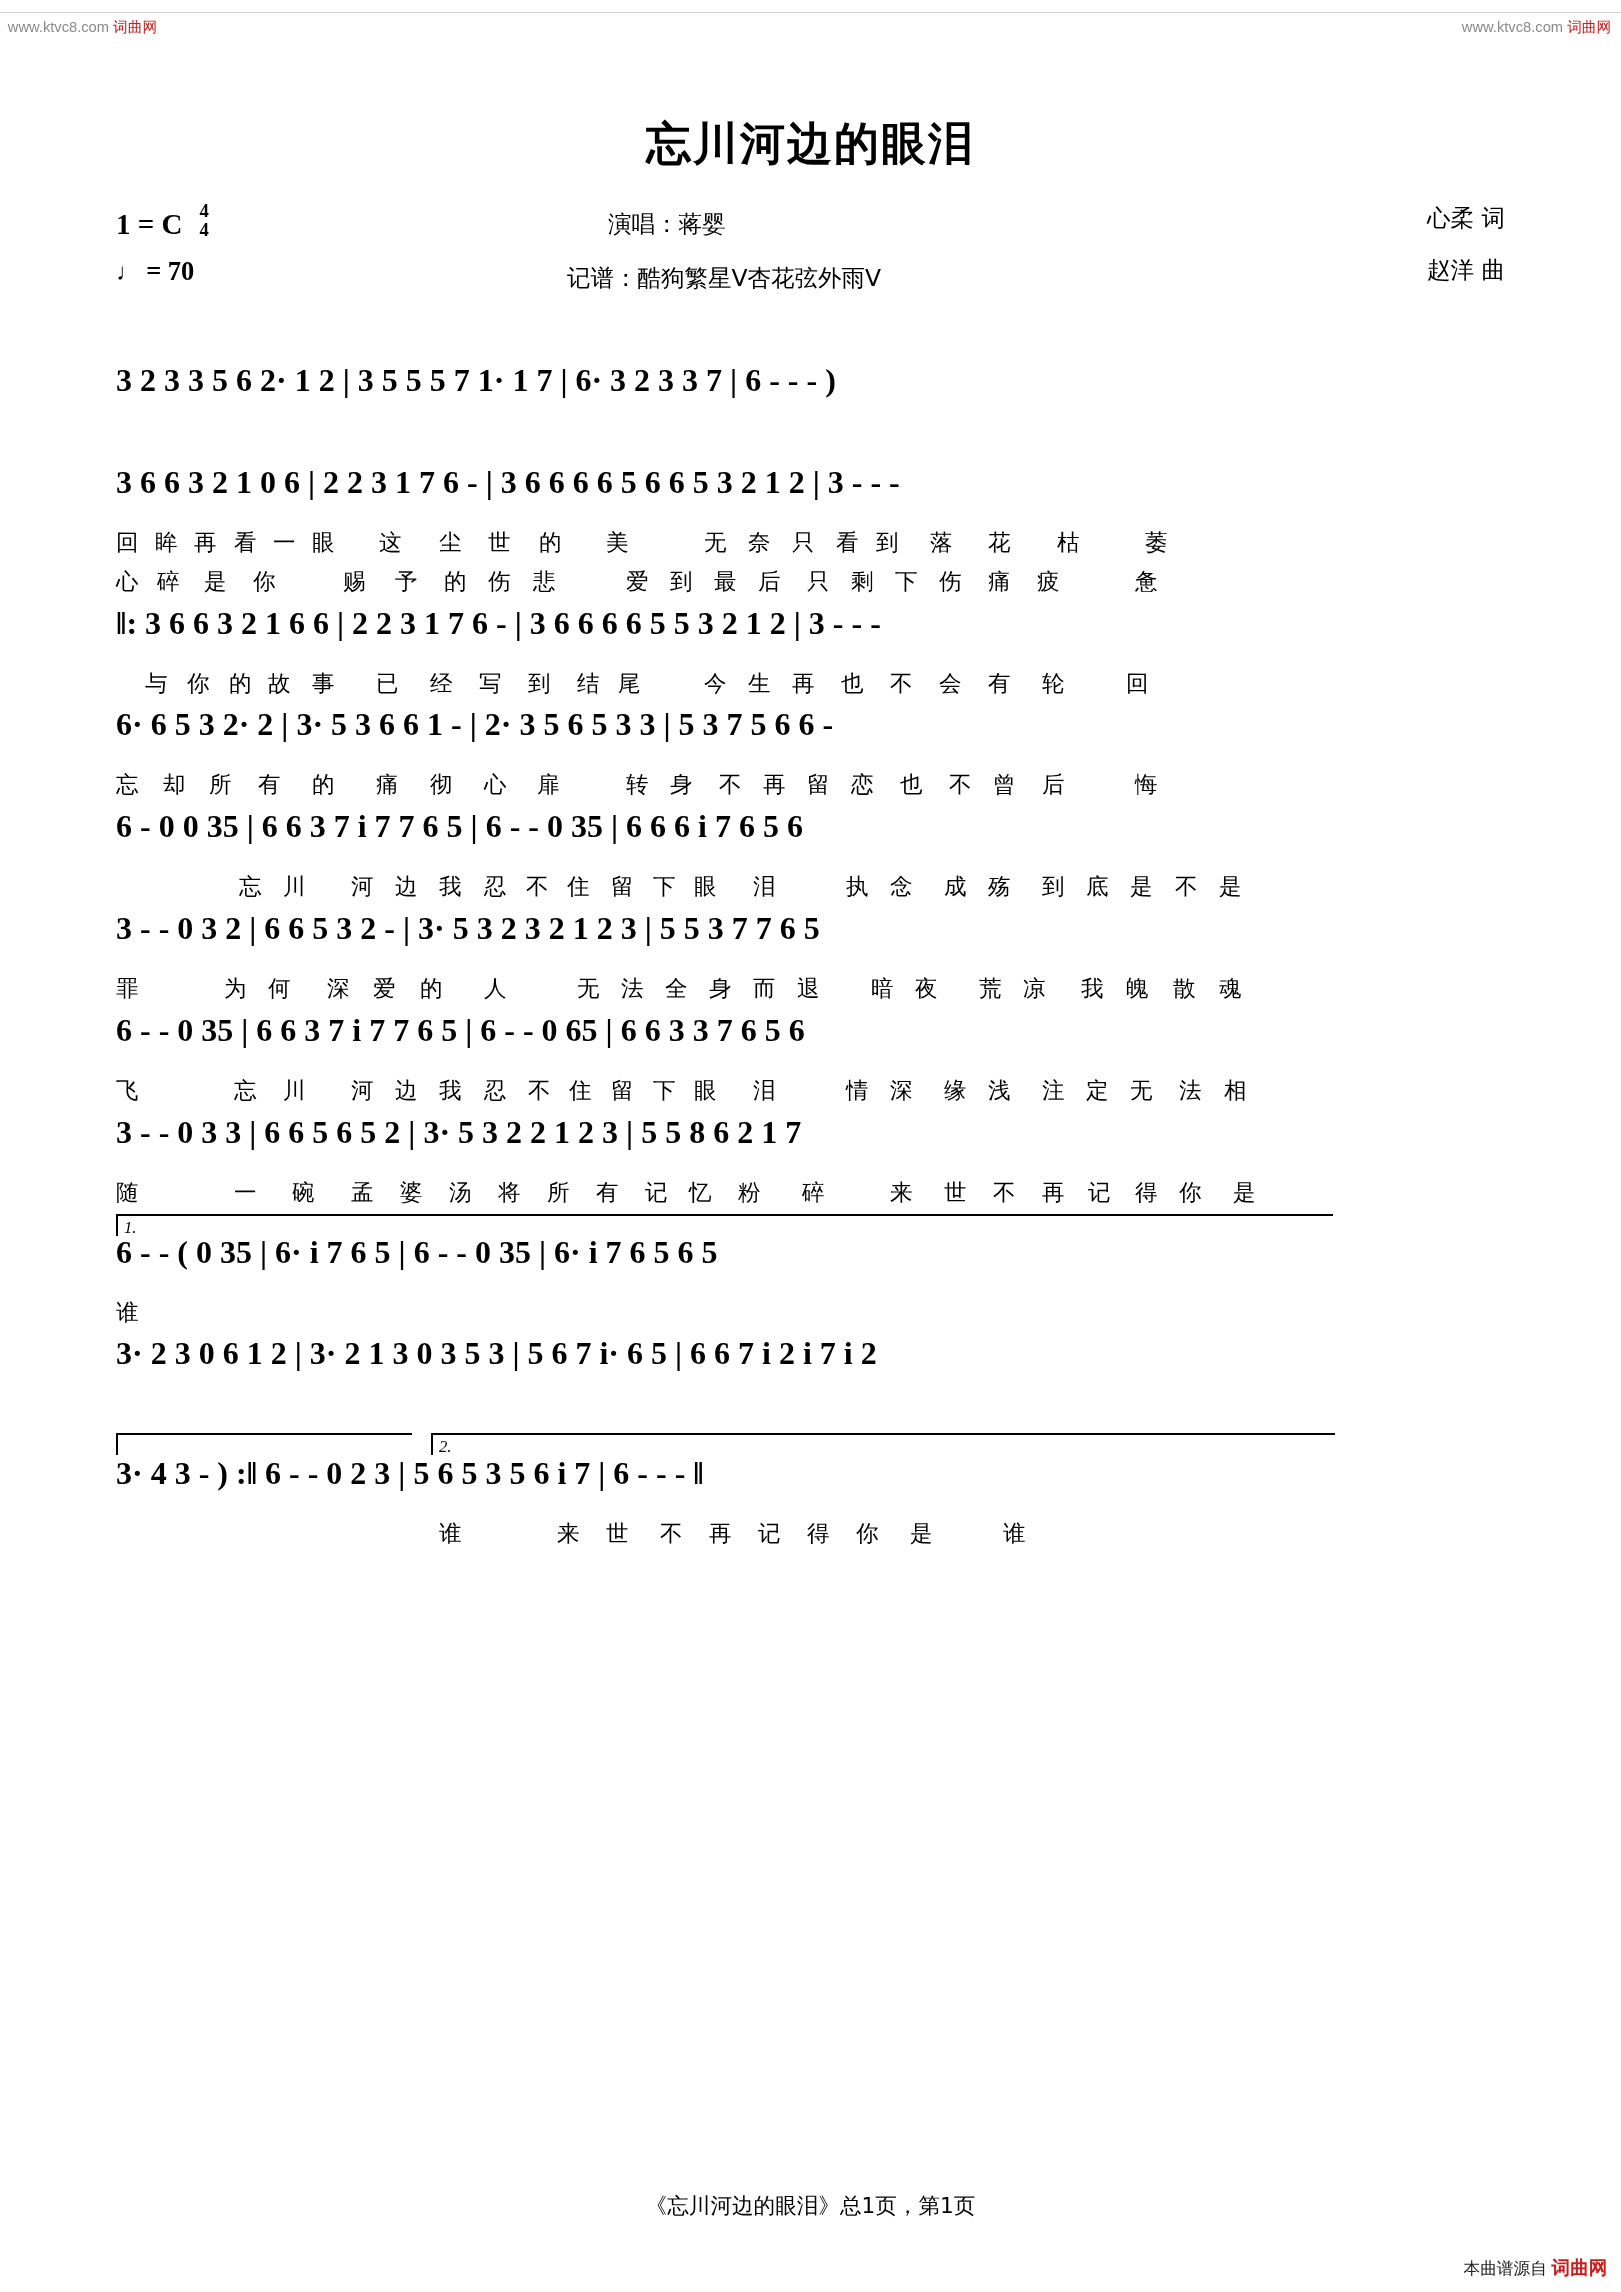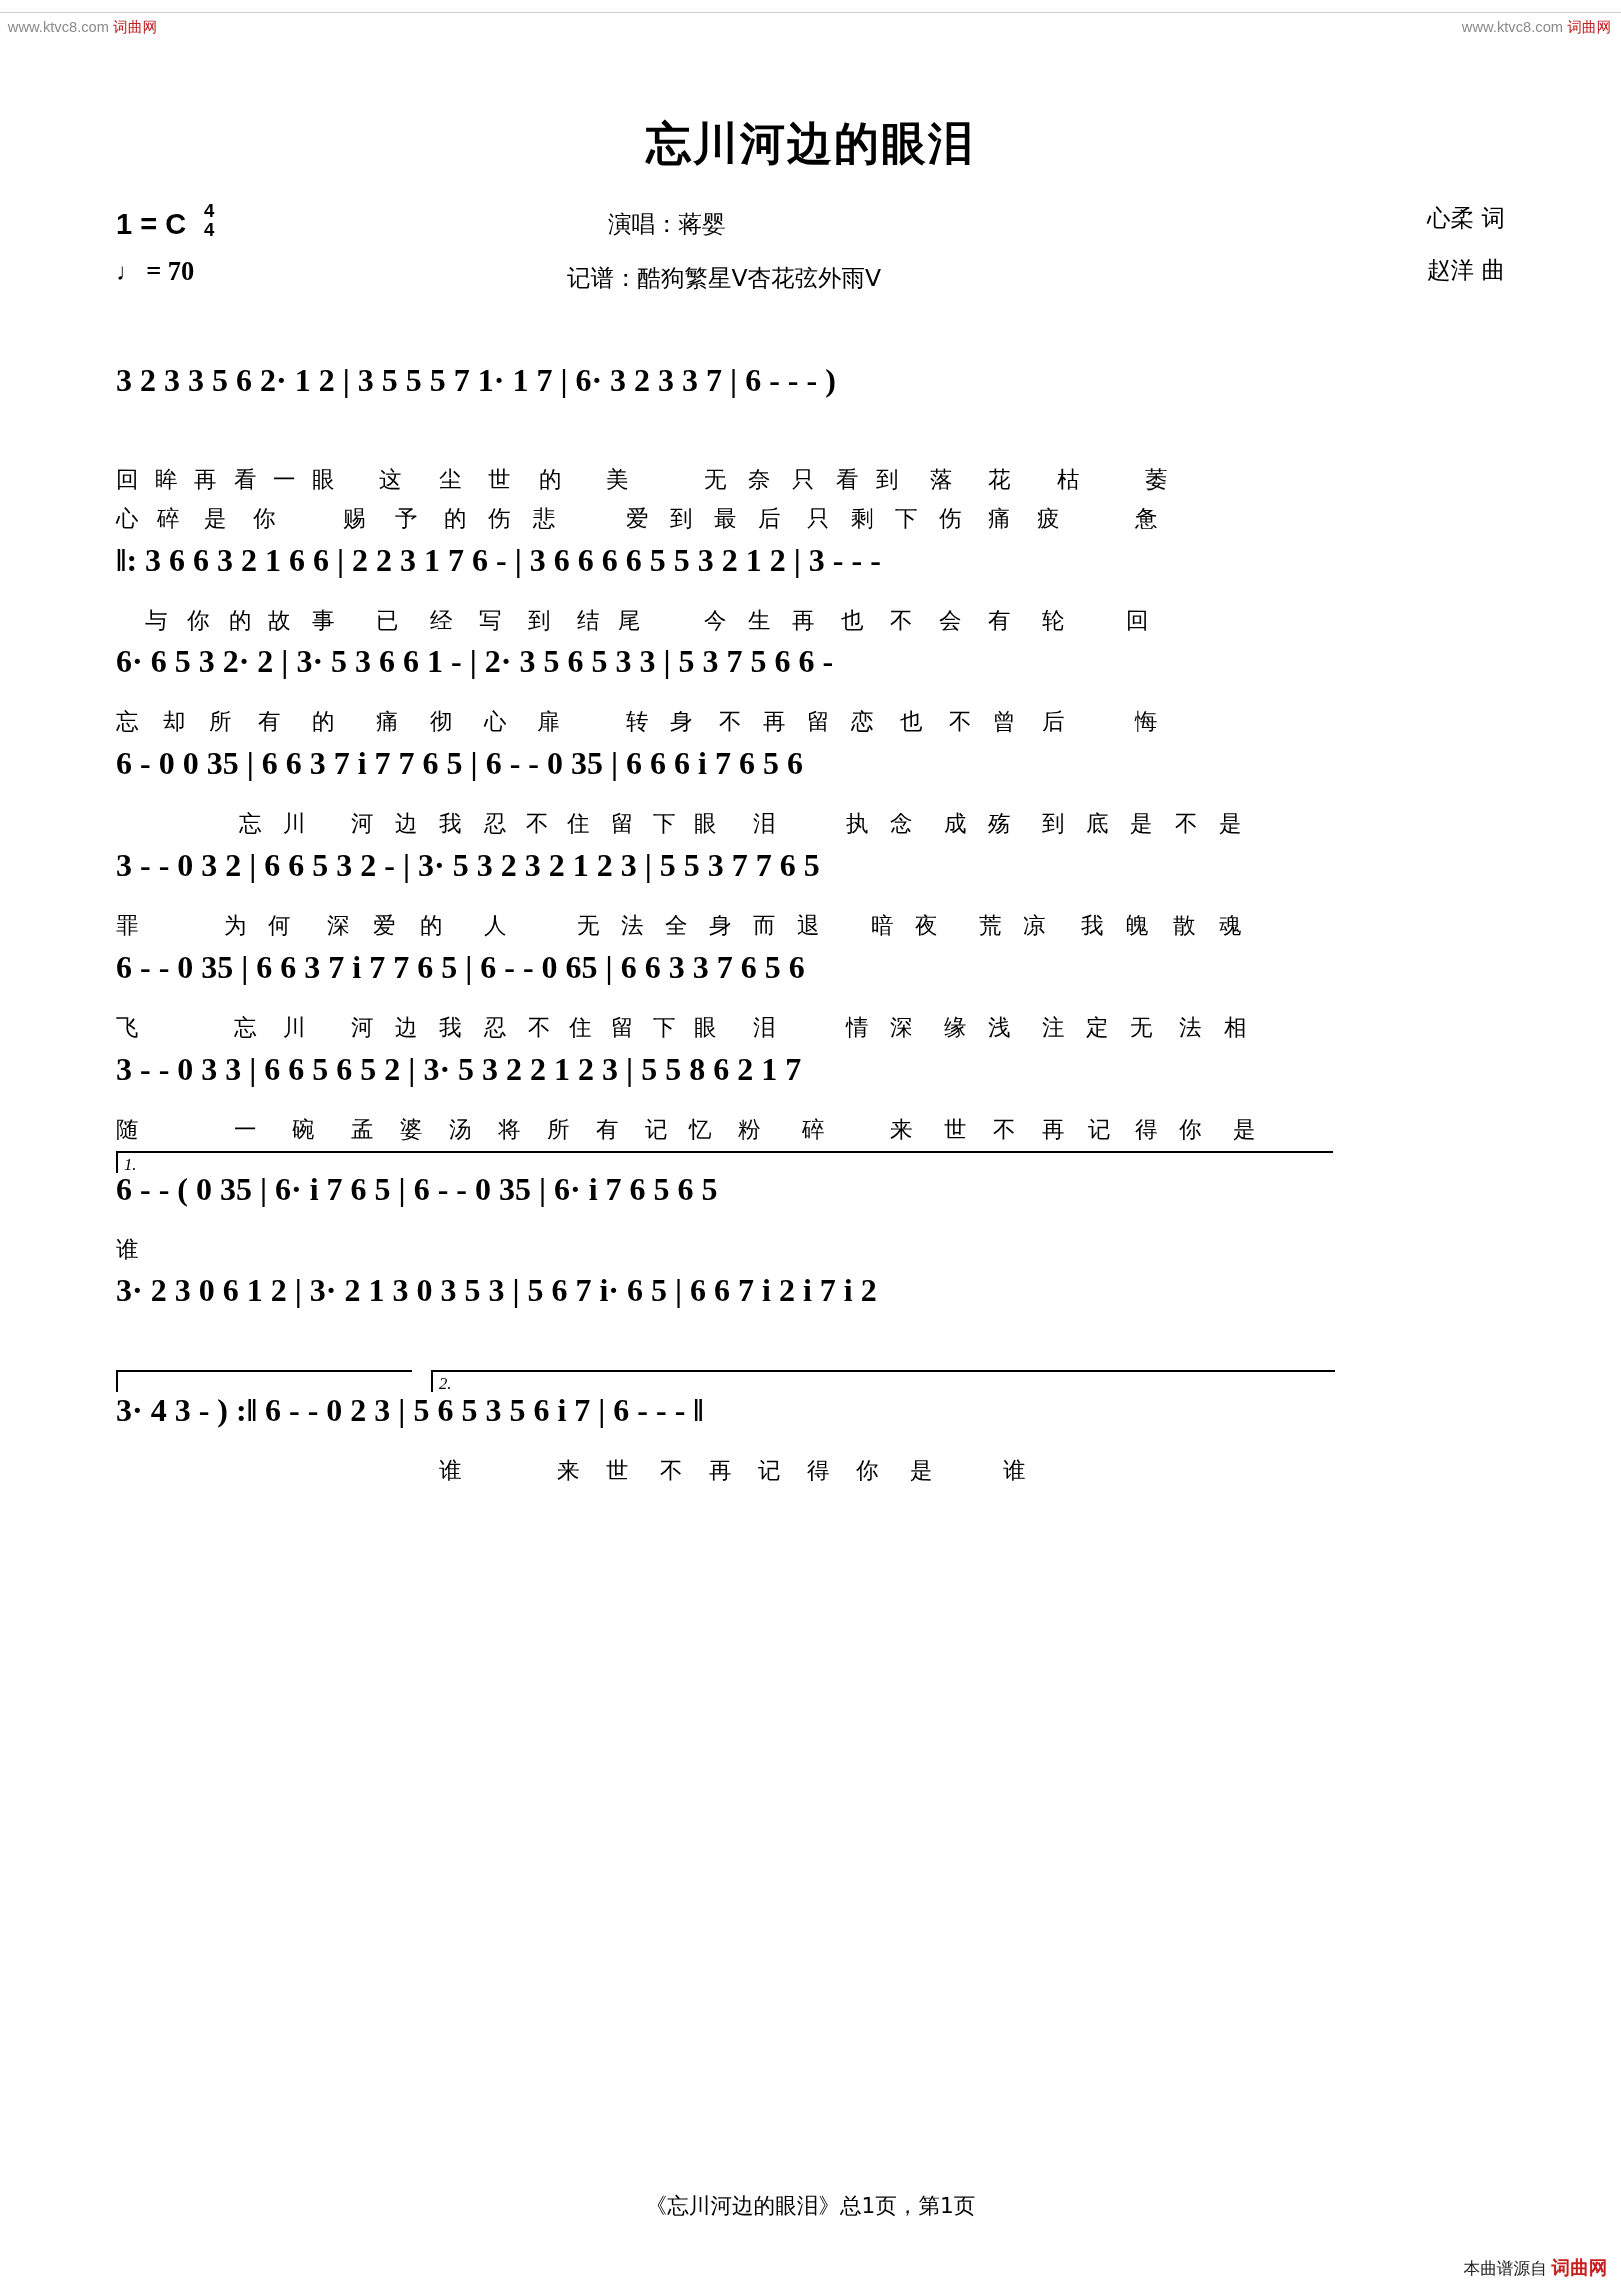--- a/index.html
+++ b/index.html
@@ -36,21 +36,21 @@
 
   
   .title {
     position:absolute; left:0; top:114px; width:100%;
     text-align:center;
     font-size:45px; font-weight:bold;
     font-family:"DejaVu Sans", sans-serif;
     letter-spacing:2px;
   }
   .key-block { position:absolute; left:116px; top:202px; }
-  .key-line { font-size:29px; font-weight:bold; font-family:Liberation Sans, sans-serif; }
+  .key-line { font-size:29px; font-weight:bold; font-family:Liberation Serif, serif; }
   .key-line .frac {
     display:inline-block; vertical-align:-2px; margin-left:9.8px;
     font-size:18.6px; line-height:1.0; text-align:center;
   }
   .tempo { margin-top:15.7px; font-size:26.5px; font-weight:bold; }
   .tempo .note { font-size:23.5px; }
 
   .credits-c { position:absolute; left:608px; top:208px; font-size:23.5px; font-family:"DejaVu Sans", sans-serif; }
   .credits-c .l2 { margin-top:21.6px; margin-left:-41px; }
   .credits-r { position:absolute; right:116px; top:202px; text-align:right; font-size:23.5px; font-family:"DejaVu Sans", sans-serif; }
@@ -140,20 +140,21 @@
   <div class="sys">
     <div class="lyr"></div>
   </div>
 
   <div class="sys">
     <div class="notes">3 2 3  3 5 6 2·   1 2 | 3 5 5 5 7 1·   1 7 | 6·  3 2 3 3 7 | 6 - - - )</div>
     <div class="lyr"></div>
   </div>
 
   <div class="sys">
+    <div class="notes">3 6 6 3 2 1   0 6 | 2 2 3 1 7 6  - | 3 6 6 6 6 5 6 6 5 3 2 1 2 | 3 - - -</div>
     <div class="lyr">
       <span style="left:0px">回</span>
       <span style="left:39px">眸</span>
       <span style="left:78px">再</span>
       <span style="left:118px">看</span>
       <span style="left:157px">一</span>
       <span style="left:196px">眼</span>
       <span style="left:263px">这</span>
       <span style="left:323px">尘</span>
       <span style="left:372px">世</span>

